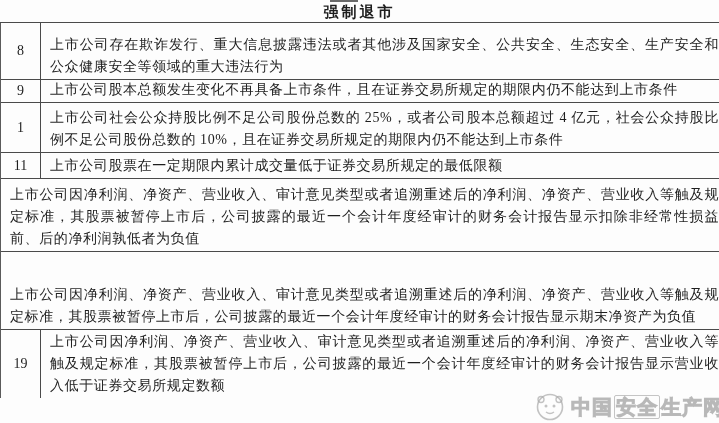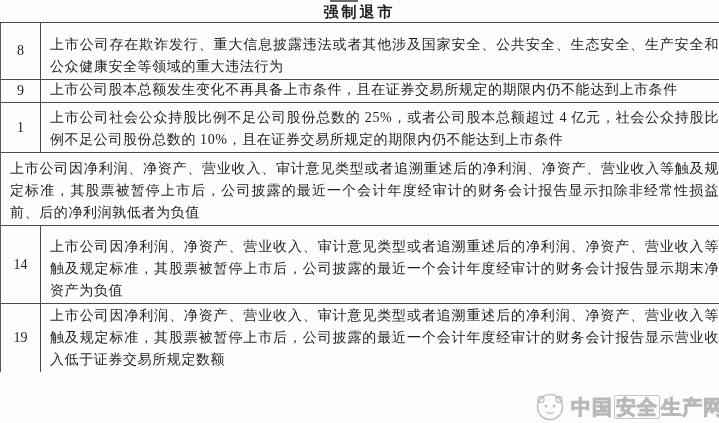--- a/index.html
+++ b/index.html
@@ -132,30 +132,35 @@
         </div>
     </div>
 
     <div class="trow" style="height:50px">
       <div class="num-cell">1</div>
       <div class="txt-cell">
           <span>上市公司社会公众持股比例不足公司股份总数的 25%，或者公司股本总额超过 4 亿元，社会公众持股比例不足公司股份总数的 10%，且在证券交易所规定的期限内仍不能达到上市条件</span>
         </div>
     </div>
 
+    <div class="trow" style="height:26px">
+      <div class="num-cell">11</div>
+      <div class="txt-cell">
+          <span>上市公司股票在一定期限内累计成交量低于证券交易所规定的最低限额</span>
+        </div>
+    </div>
 
 
     <div class="trow" style="height:73px">
       <div class="txt-cell">
           <span>上市公司因净利润、净资产、营业收入、审计意见类型或者追溯重述后的净利润、净资产、营业收入等触及规定标准，其股票被暂停上市后，公司披露的最近一个会计年度经审计的财务会计报告显示扣除非经常性损益前、后的净利润孰低者为负值</span>
         </div>
     </div>
 
     <div class="trow" style="height:78px">
-      <div class="num-cell">14</div>
       <div class="txt-cell">
           <span>上市公司因净利润、净资产、营业收入、审计意见类型或者追溯重述后的净利润、净资产、营业收入等触及规定标准，其股票被暂停上市后，公司披露的最近一个会计年度经审计的财务会计报告显示期末净资产为负值</span>
         </div>
     </div>
 
     <div class="trow" style="height:68px">
       <div class="num-cell">19</div>
       <div class="txt-cell">
           <span>上市公司因净利润、净资产、营业收入、审计意见类型或者追溯重述后的净利润、净资产、营业收入等触及规定标准，其股票被暂停上市后，公司披露的最近一个会计年度经审计的财务会计报告显示营业收入低于证券交易所规定数额</span>
         </div>

